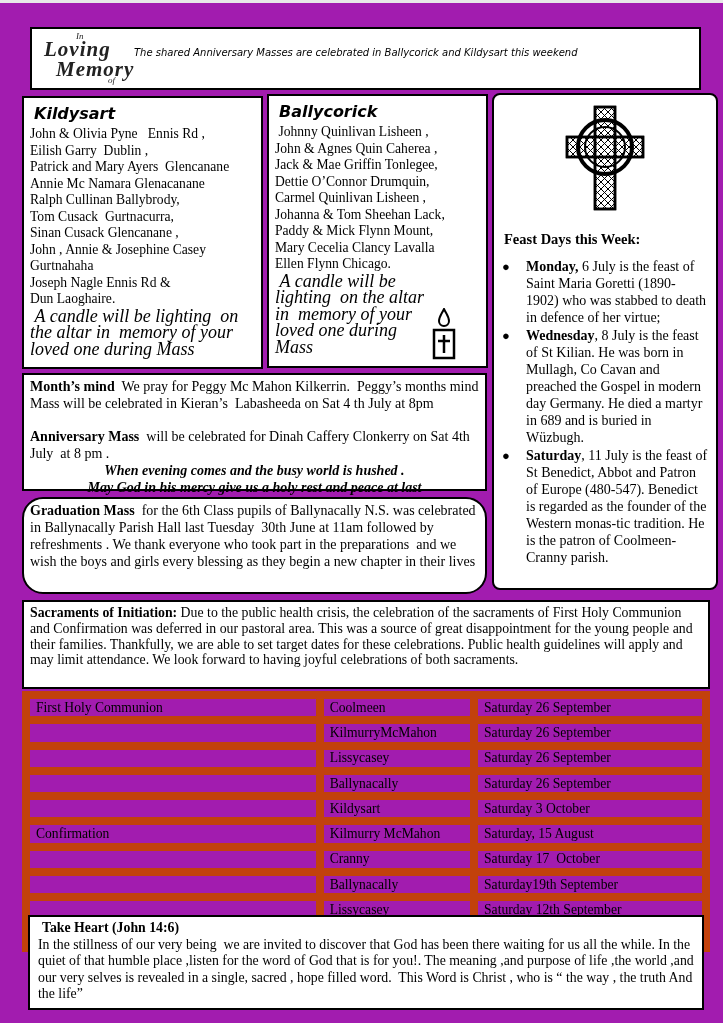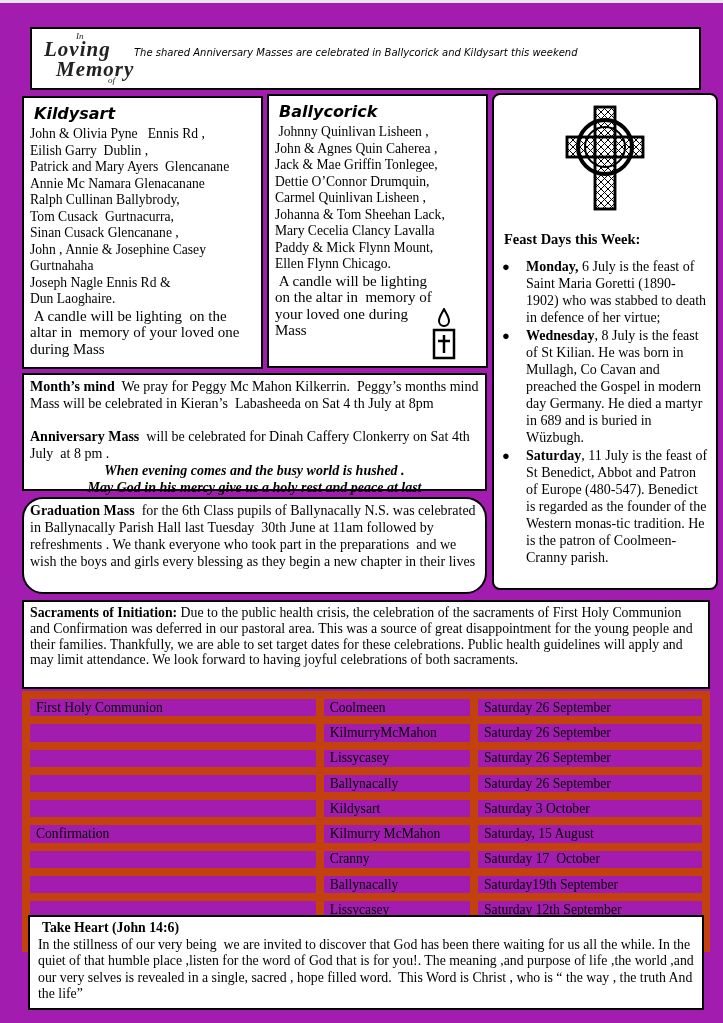--- a/index.html
+++ b/index.html
@@ -17,21 +17,21 @@
   .logo .lg-loving{position:absolute;left:2px;top:6px;font-size:21px;font-weight:bold;letter-spacing:1px;}
   .logo .lg-memory{position:absolute;left:14px;top:26px;font-size:21px;font-weight:bold;letter-spacing:1px;}
   .logo .lg-of{position:absolute;left:66px;top:44px;font-size:9px;}
   .header-text{position:absolute;left:102px;top:14px;width:560px;font-size:10px;line-height:20px;}
   .header-text .l2{margin-left:38px;}
   
   .kildysart-box{left:22px;top:93px;width:241px;height:273px;padding:4px 6px;}
   .ballycorick-box{left:267px;top:91px;width:221px;height:274px;padding:4px 6px;}
   .col-title{font-size:16px;font-weight:bold;margin:2px 0 3px 4px;}
   .name-line{font-size:13.6px;line-height:16.5px;}
-  .candle-note{font-size:15px;line-height:16.5px;}
+  .candle-note{font-size:18px;line-height:16.5px;font-style:italic;}
   
   .right-box{left:492px;top:90px;width:226px;height:497px;padding:6px 8px;border-radius:8px;}
   .cross-wrap{text-align:center;margin-top:4px;height:112px;}
   .feast-title{font-size:14.5px;font-weight:bold;margin:14px 0 10px 2px;}
   .feast-item{display:flex;font-size:14px;line-height:17px;margin-bottom:1px;}
   .feast-item .bullet{width:24px;flex:none;font-size:13px;}
   
   .mind-box{left:22px;top:370px;width:465px;height:118px;padding:3px 6px;font-size:14px;line-height:17px;}
   .prayer{font-weight:bold;font-style:italic;text-align:center;font-size:14px;line-height:17px;}
   .grad-box{left:22px;top:494px;width:465px;height:97px;padding:3px 6px;font-size:14px;line-height:17px;border-radius:21px;}
@@ -78,22 +78,22 @@
   </div>
 
   <div class="box ballycorick-box">
     <div class="col-title hand">Ballycorick</div>
     <div class="name-line pre"> Johnny Quinlivan Lisheen ,</div>
     <div class="name-line pre">John &amp; Agnes Quin Caherea ,</div>
     <div class="name-line pre">Jack &amp; Mae Griffin Tonlegee,</div>
     <div class="name-line pre">Dettie O’Connor Drumquin,</div>
     <div class="name-line pre">Carmel Quinlivan Lisheen ,</div>
     <div class="name-line pre">Johanna &amp; Tom Sheehan Lack,</div>
+    <div class="name-line pre">Paddy &amp; Mick Flynn Mount,</div>
     <div class="name-line pre">Mary Cecelia Clancy Lavalla</div>
-    <div class="name-line pre">Paddy &amp; Mick Flynn Mount,</div>
     <div class="name-line pre">Ellen Flynn Chicago.</div>
     <div class="candle-note pre" style="width:160px;"> A candle will be lighting  on the altar in  memory of your loved one during Mass</div>
     <svg style="position:absolute;right:26px;bottom:6px;" width="32" height="52" viewBox="0 0 32 52">
       <path d="M16 1 C19 7 21 9 21 13 A5 5 0 0 1 11 13 C11 9 13 7 16 1 Z" fill="none" stroke="#000" stroke-width="2"></path>
       <rect x="6" y="22" width="20" height="28" fill="none" stroke="#000" stroke-width="2.5"></rect>
       <line x1="16" y1="27" x2="16" y2="45" stroke="#000" stroke-width="2.5"></line>
       <line x1="10" y1="33" x2="22" y2="33" stroke="#000" stroke-width="2.5"></line>
     </svg>
   </div>
 

